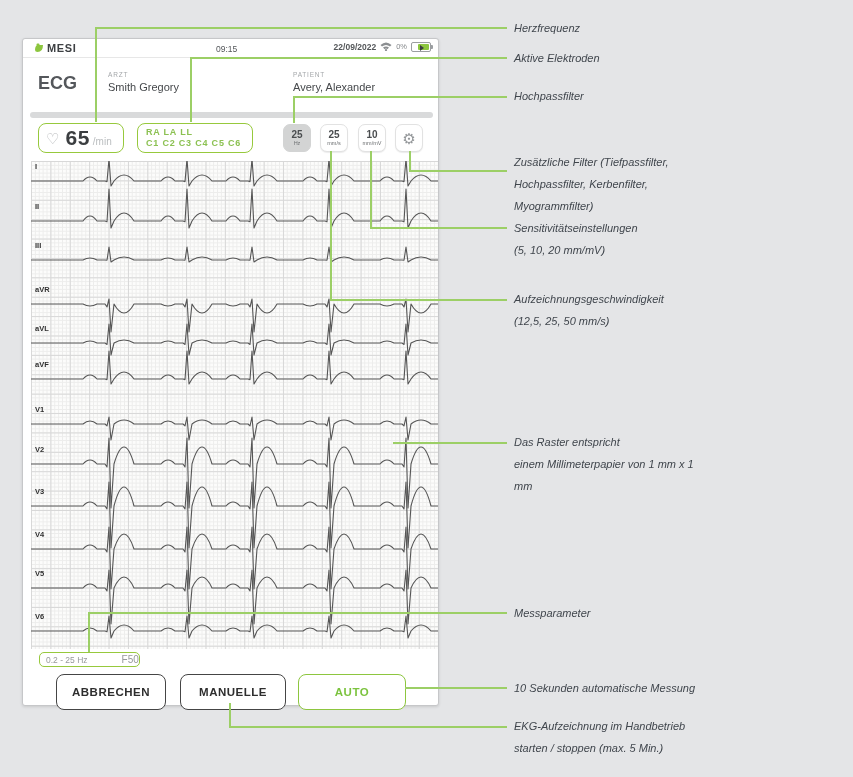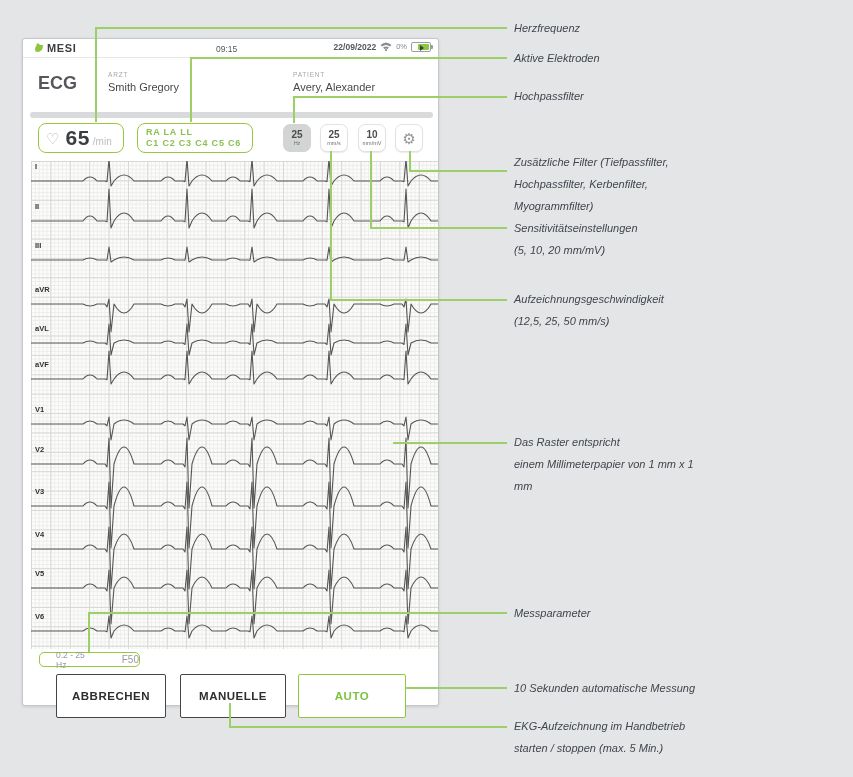--- a/index.html
+++ b/index.html
@@ -69,26 +69,26 @@
       linear-gradient(to right, #d8d8d8 1px, transparent 1px),
       linear-gradient(to bottom, #d8d8d8 1px, transparent 1px),
       linear-gradient(to right, #ededec 1px, transparent 1px),
       linear-gradient(to bottom, #ededec 1px, transparent 1px);
     background-size:19.4px 19.4px, 19.4px 19.4px, 3.88px 3.88px, 3.88px 3.88px; }
   .chart svg { position:absolute; left:0; top:0; }
 
   
   .params-box { position:absolute; left:16px; top:613px; width:101px; height:15px;
     border:1.5px solid #97c93d; border-radius:5px; background:#fff;
-    display:flex; align-items:center; padding-left:16px; }
+    display:flex; align-items:center; padding-left:6px; }
   .params-freq { font-size:8.5px; color:#97999b; }
   .params-f { font-size:10px; color:#97999b; margin-left:34px; }
 
   
-  .foot-btn { position:absolute; top:635px; height:44px; border-radius:2px; background:#fff;
+  .foot-btn { position:absolute; top:635px; height:36px; border-radius:8px; background:#fff;
     border:1.5px solid #454545; font-size:11.5px; font-weight:bold; color:#2e2e2e;
     letter-spacing:.5px; display:flex; align-items:center; justify-content:center; cursor:pointer;
     font-family:"Liberation Sans", sans-serif; }
   #btn-cancel { left:33px; width:110px; }
   #btn-manual { left:157px; width:106px; }
   #btn-auto { left:275px; width:108px; border-color:#8dc63f; color:#7cc33f; }
 
   
   .cl { position:absolute; background:#9ccf66; z-index:30; }
   .cl.h { height:2px; } .cl.v { width:2px; }

